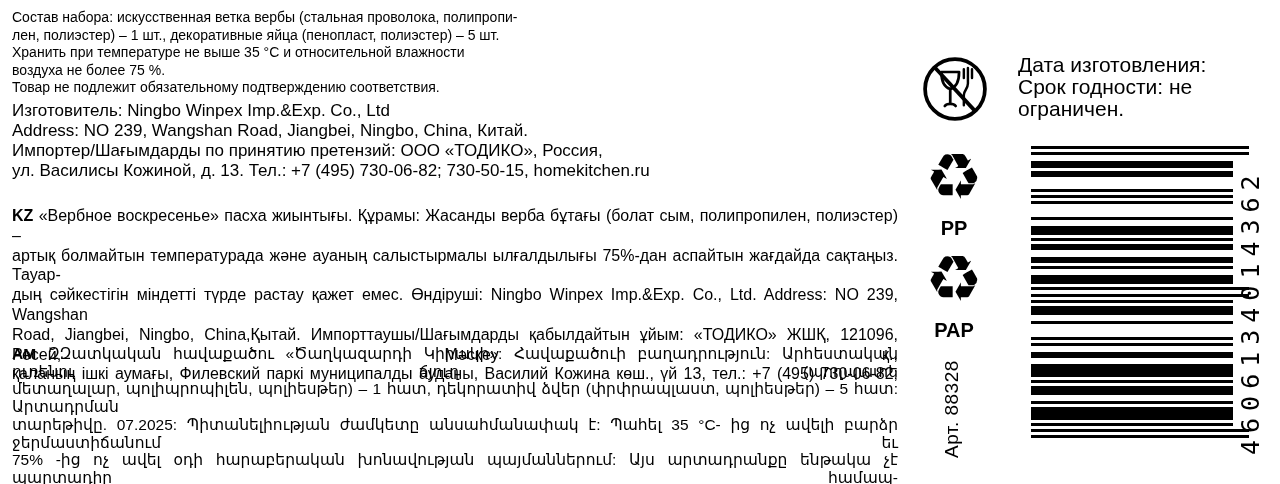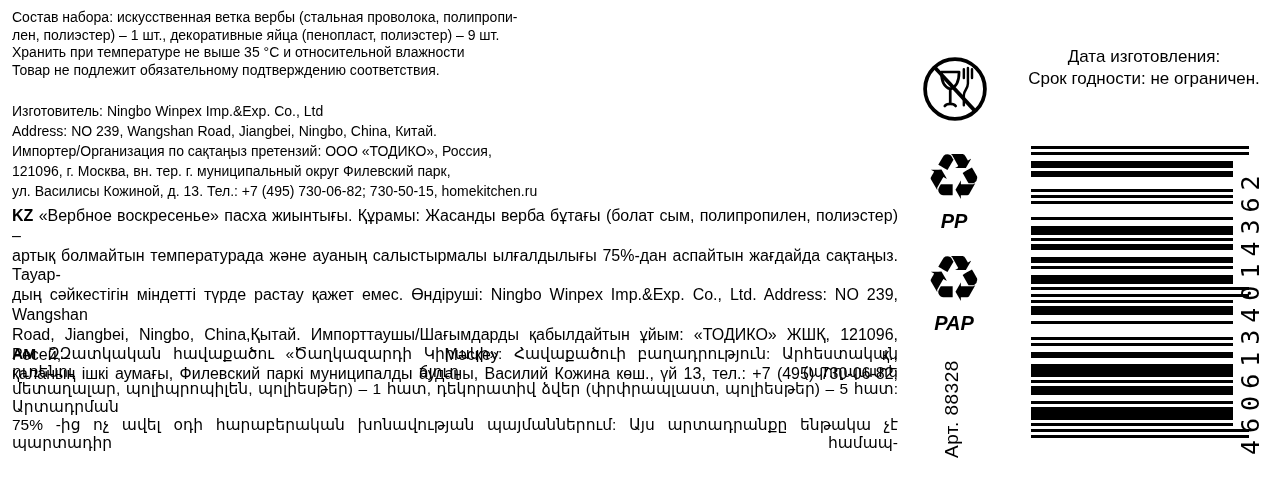--- a/index.html
+++ b/index.html
@@ -4,69 +4,70 @@
 <style>
   html,body{margin:0;padding:0;overflow:hidden;}
   body{
     width:1280px;height:484px;position:relative;background:#ffffff;color:#000;
     font-family:"Liberation Sans","DejaVu Sans",sans-serif;
     -webkit-font-smoothing:antialiased;
   }
   
   .para{position:absolute;left:12px;width:886px;}
   .p-ru-composition{top:9px;font-size:14px;line-height:17.6px;}
-  .p-ru-manufacturer{top:101px;font-size:14px;line-height:20px;}
+  .p-ru-manufacturer{top:101px;font-size:17px;line-height:20px;}
   .p-kz{top:206px;font-size:16px;line-height:19.8px;}
   .p-am{top:345px;font-size:15.5px;line-height:17.7px;}
   .ln{white-space:nowrap;}
   .ln.j{white-space:normal;text-align:justify;text-align-last:justify;text-justify:inter-word;}
   .ln b{font-weight:bold;}
   
-  .datebox{position:absolute;left:1018px;top:46px;width:252px;text-align:center;
-           font-size:17px;line-height:22px;}
+  .datebox{position:absolute;left:1018px;top:54px;width:252px;text-align:left;
+           font-size:21px;line-height:22px;}
   .nofood{position:absolute;left:921px;top:55px;width:68px;height:68px;}
   .recycle{position:absolute;left:919px;width:70px;text-align:center;}
   .recycle.pp{top:143px;}
   .recycle.pap{top:245px;}
   .recycle .sym{font-size:64px;line-height:68px;font-family:"DejaVu Sans",sans-serif;}
-  .recycle .code{font-size:20px;font-weight:bold;line-height:20px;margin-top:0;font-style:italic;}
+  .recycle .code{font-size:20px;font-weight:bold;line-height:20px;margin-top:7px;}
   .rot{position:absolute;transform:rotate(-90deg);transform-origin:0 0;white-space:nowrap;}
   .article{left:941px;top:458px;font-size:19px;letter-spacing:0.5px;}
   .bcnum{left:1236px;top:455px;font-size:25px;letter-spacing:7px;
          font-family:"DejaVu Sans Mono","Liberation Mono",monospace;}
   .bars{position:absolute;left:1031px;top:146px;width:218px;height:292px;}
   .bar{position:absolute;left:0;background:#000;}
 </style>
 </head>
 <body>
 
 <div id="textcol">
     <div class="para p-ru-composition">
       <div class="ln">Состав набора: искусственная ветка вербы (стальная проволока, полипропи-</div>
-      <div class="ln">лен, полиэстер) – 1 шт., декоративные яйца (пенопласт, полиэстер) – 9 шт.</div>
+      <div class="ln">лен, полиэстер) – 1 шт., декоративные яйца (пенопласт, полиэстер) – 5 шт.</div>
       <div class="ln">Хранить при температуре не выше 35 °С и относительной влажности</div>
+      <div class="ln">воздуха не более 75 %.</div>
       <div class="ln">Товар не подлежит обязательному подтверждению соответствия.</div>
     </div>
     <div class="para p-ru-manufacturer">
       <div class="ln">Изготовитель: Ningbo Winpex Imp.&amp;Exp. Co., Ltd</div>
       <div class="ln">Address: NO 239, Wangshan Road, Jiangbei, Ningbo, China, Китай.</div>
-      <div class="ln">Импортер/Организация по сақтаңыз претензий: ООО «ТОДИКО», Россия,</div>
-      <div class="ln">121096, г. Москва, вн. тер. г. муниципальный округ Филевский парк,</div>
+      <div class="ln">Импортер/Шағымдарды по принятию претензий: ООО «ТОДИКО», Россия,</div>
       <div class="ln">ул. Василисы Кожиной, д. 13. Тел.: +7 (495) 730-06-82; 730-50-15, homekitchen.ru</div>
     </div>
     <div class="para p-kz">
       <div class="ln j"><b>KZ </b>«Вербное воскресенье» пасха жиынтығы. Құрамы: Жасанды верба бұтағы (болат сым, полипропилен, полиэстер) –</div>
       <div class="ln j">артық болмайтын температурада және ауаның салыстырмалы ылғалдылығы 75%-дан аспайтын жағдайда сақтаңыз. Тауар-</div>
       <div class="ln j">дың сәйкестігін міндетті түрде растау қажет емес. Өндіруші: Ningbo Winpex Imp.&amp;Exp. Co., Ltd. Address: NO 239, Wangshan</div>
       <div class="ln j">Road, Jiangbei, Ningbo, China,Қытай. Импорттаушы/Шағымдарды қабылдайтын ұйым: «ТОДИКО» ЖШҚ, 121096, Ресей, Мәскеу қ.,</div>
       <div class="ln j">қаланың ішкі аумағы, Филевский паркі муниципалды ауданы, Василий Кожина көш., үй 13, тел.: +7 (495) 730-06-82;</div>
     </div>
     <div class="para p-am">
       <div class="ln j"><b>AM </b>ԶԶատկական հավաքածու «Ծաղկազարդի Կիրակի»: Հավաքածուի բաղադրություն: Արհեստական ուռենու ճյուղ (պողպատե</div>
       <div class="ln j">մետաղալար, պոլիպրոպիլեն, պոլիեսթեր) – 1 հատ, դեկորատիվ ձվեր (փրփրապլաստ, պոլիեսթեր) – 5 հատ: Արտադրման</div>
+      <div class="ln j">տարեթիվը. 07.2025: Պիտանելիության ժամկետը անսահմանափակ է: Պահել 35 °C- ից ոչ ավելի բարձր ջերմաստիճանում եւ</div>
       <div class="ln j">75% -ից ոչ ավել օդի հարաբերական խոնավության պայմաններում: Այս արտադրանքը ենթակա չէ պարտադիր համապ-</div>
     </div>
   </div>
 
 <svg class="nofood" viewBox="0 0 100 100">
   <circle cx="50" cy="50" r="44" fill="none" stroke="#000" stroke-width="5.5"></circle>
   <path d="M30,25 h26 M30,25 c0,15 6,23 13,25 c7,-2 13,-10 13,-25" fill="none" stroke="#000" stroke-width="4" stroke-linecap="round"></path>
   <path d="M43,50 v21 M35,75 c3,-4 13,-4 16,0" fill="none" stroke="#000" stroke-width="4" stroke-linecap="round"></path>
   <path d="M63,21 v13 M69,19 v15 M75,21 v13 M69,34 v8 c0,8 -6,10 -6,17 v15" fill="none" stroke="#000" stroke-width="3.6" stroke-linecap="round"></path>
   <line x1="21" y1="19" x2="81" y2="84" stroke="#000" stroke-width="5.5"></line>

